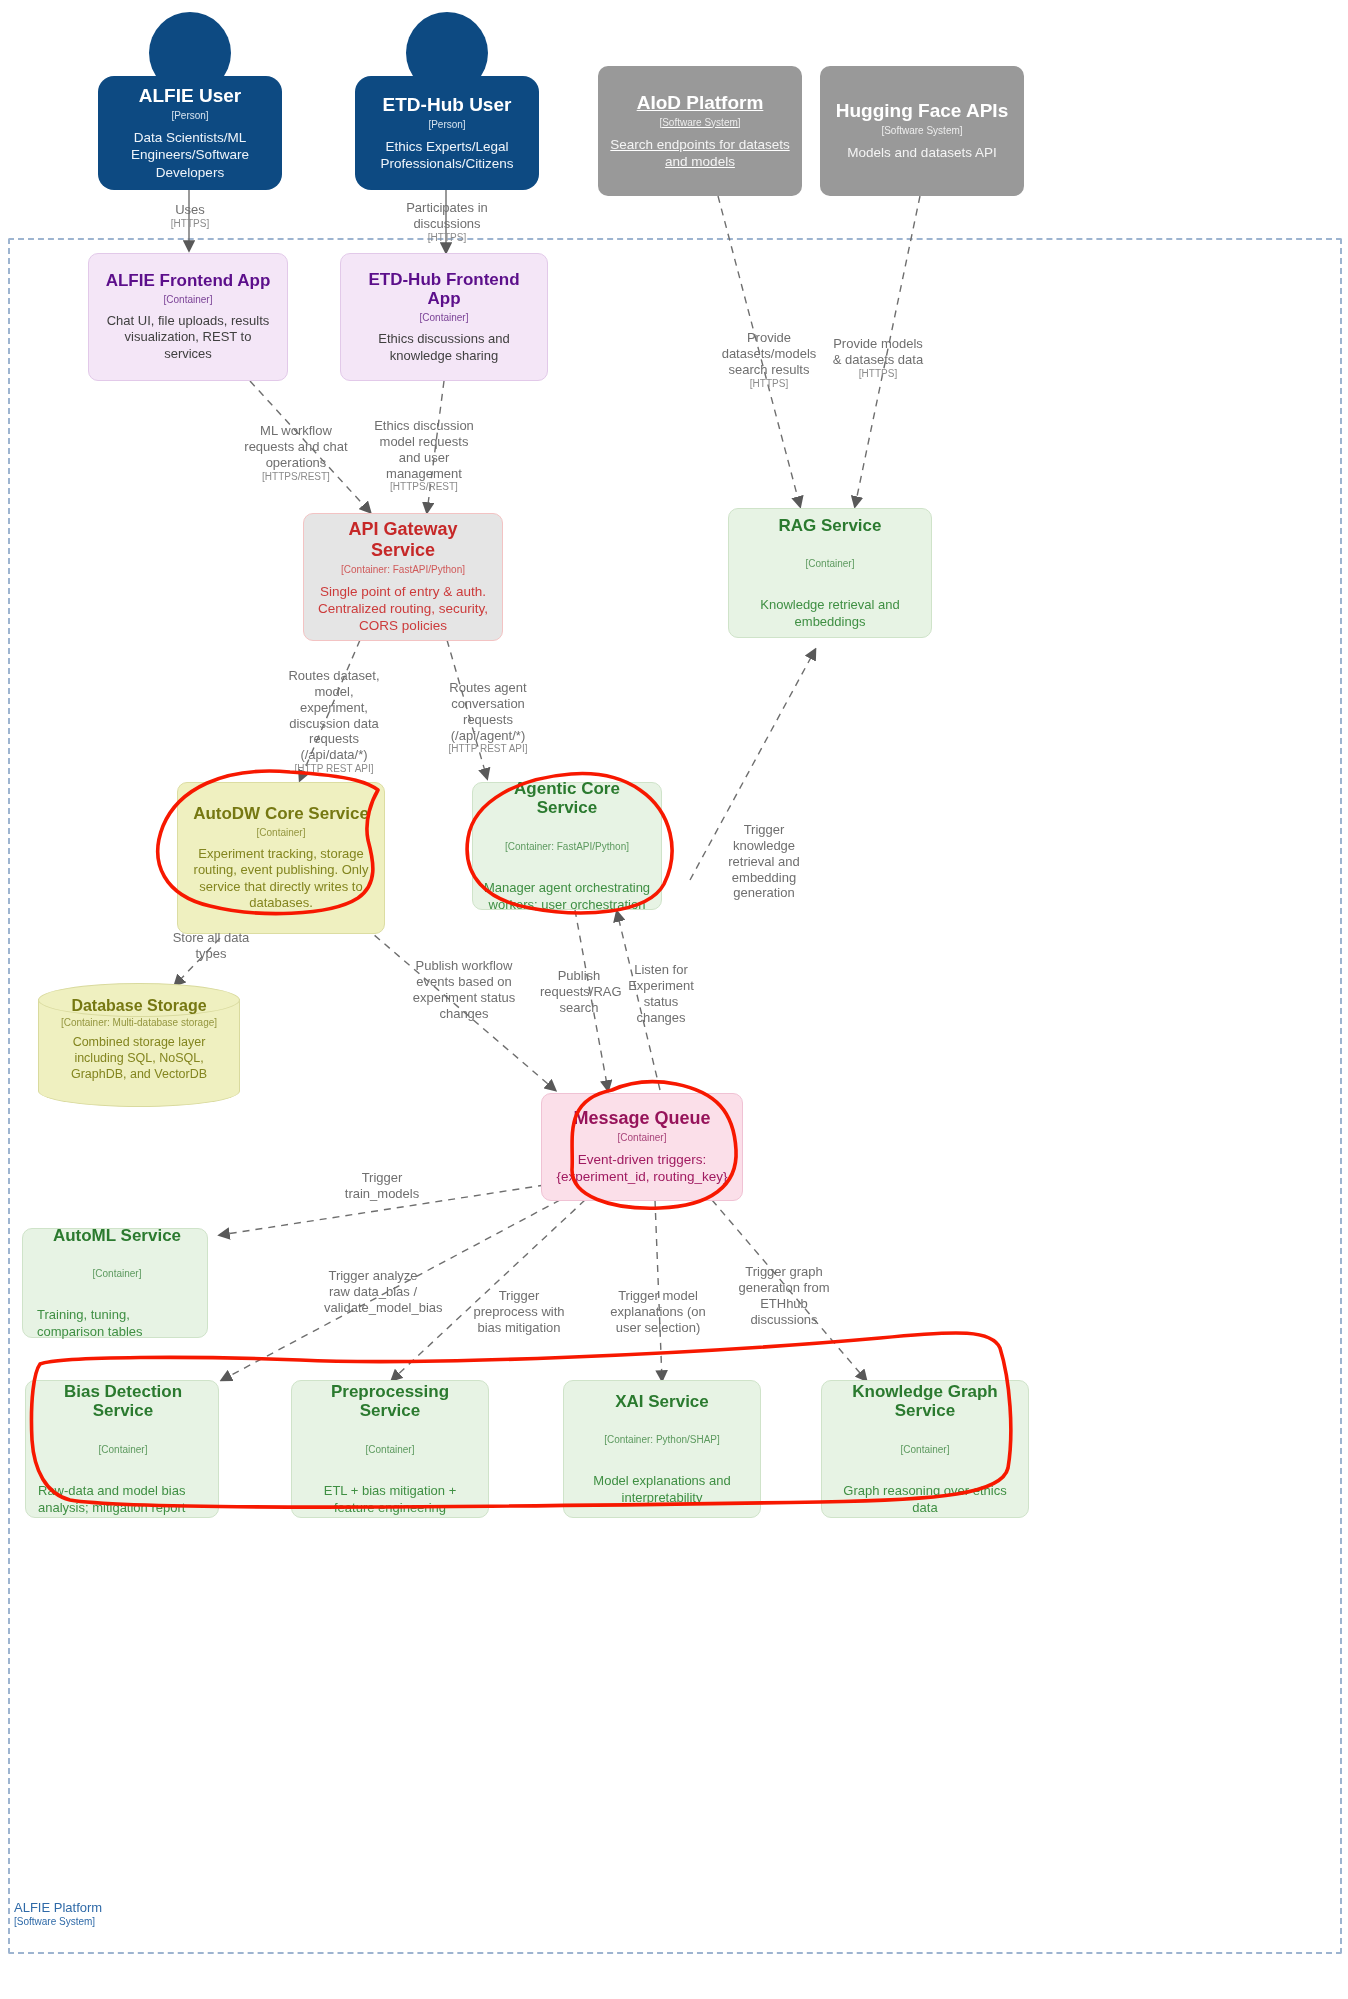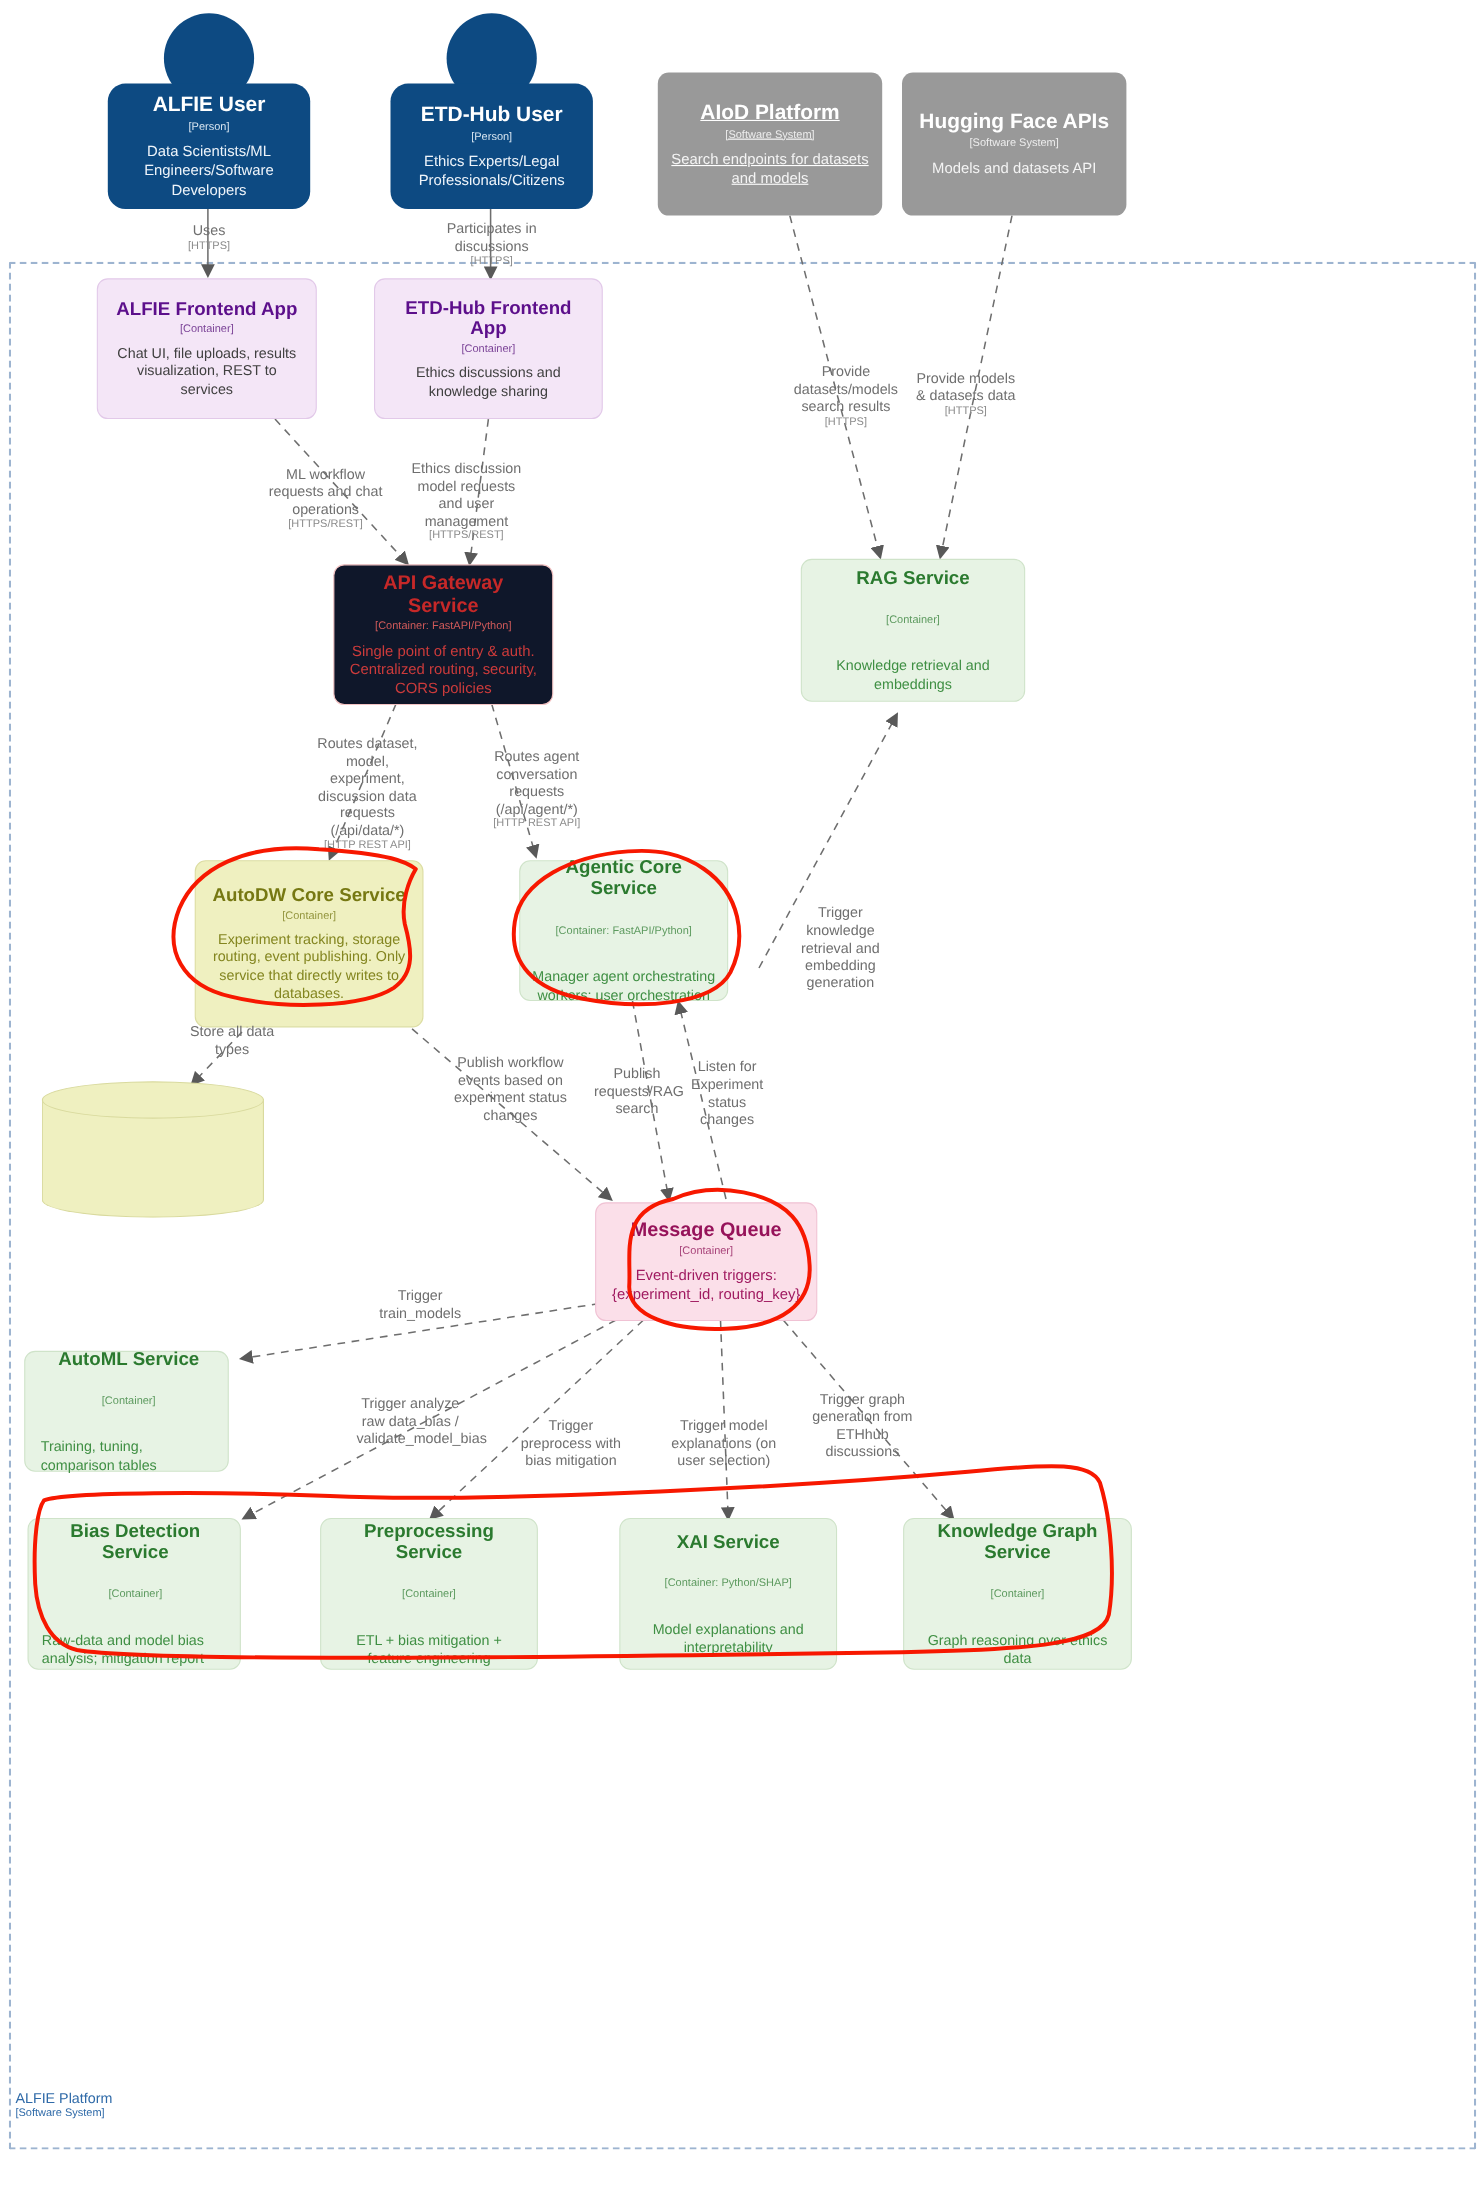--- a/index.html
+++ b/index.html
@@ -25,21 +25,21 @@
   .ext .tech{color:#ededed;}
   .ext .desc{font-size:13.5px;color:#f4f4f4;}
 
   
   .purple{background:#f4e6f7;border:1px solid #e2c9e9;color:#6a1b9a;}
   .purple .title{font-size:17px;color:#5c0f8b;}
   .purple .tech{color:#7b4397;}
   .purple .desc{font-size:13px;color:#404040;}
 
   
-  .red{background:#0f172a;border:1px solid #f3c3c3;color:#c62828;}
+  .red{background:#e5e5e5;border:1px solid #f3c3c3;color:#c62828;}
   .red .title{font-size:18px;color:#c62828;}
   .red .tech{color:#d05a5a;}
   .red .desc{font-size:13.5px;color:#cc3b3b;}
 
   
   .pink{background:#fbdfe9;border:1px solid #f0c2d4;color:#9c1458;align-items:center;}
   .pink .title{font-size:18px;color:#96135a;}
   .pink .tech{color:#a8447a;}
   .pink .desc{font-size:13.5px;color:#a01a60;}
 
@@ -185,20 +185,25 @@
 
   <div class="node green" style="left:472px;top:782px;width:190px;height:128px;">
     <div class="title">Agentic Core Service</div>
     <div class="tech">[Container: FastAPI/Python]</div>
     <div class="desc">Manager agent orchestrating workers; user orchestration</div>
   </div>
 
   <div class="cyl" style="left:38px;top:983px;width:202px;height:124px;">
     <div class="body"></div>
     <div class="top"></div>
+    <div class="txt">
+      <div class="title" style="font-size:16px;font-weight:bold;color:#767812;">Database Storage</div>
+      <div class="tech" style="font-size:10px;color:#94963f;margin-top:2px;">[Container: Multi-database storage]</div>
+      <div class="desc" style="font-size:12.5px;color:#83851f;margin-top:6px;line-height:1.28;">Combined storage layer including SQL, NoSQL, GraphDB, and VectorDB</div>
+    </div>
   </div>
 
   <div class="node pink" style="left:541px;top:1093px;width:202px;height:108px;">
     <div class="title">Message Queue</div>
     <div class="tech">[Container]</div>
     <div class="desc">Event-driven triggers: {experiment_id, routing_key}</div>
   </div>
 
   <div class="node green" style="left:22px;top:1228px;width:186px;height:110px;align-items:flex-start;text-align:left;padding-left:14px;">
     <div class="title" style="width:100%;text-align:center;">AutoML Service</div>

